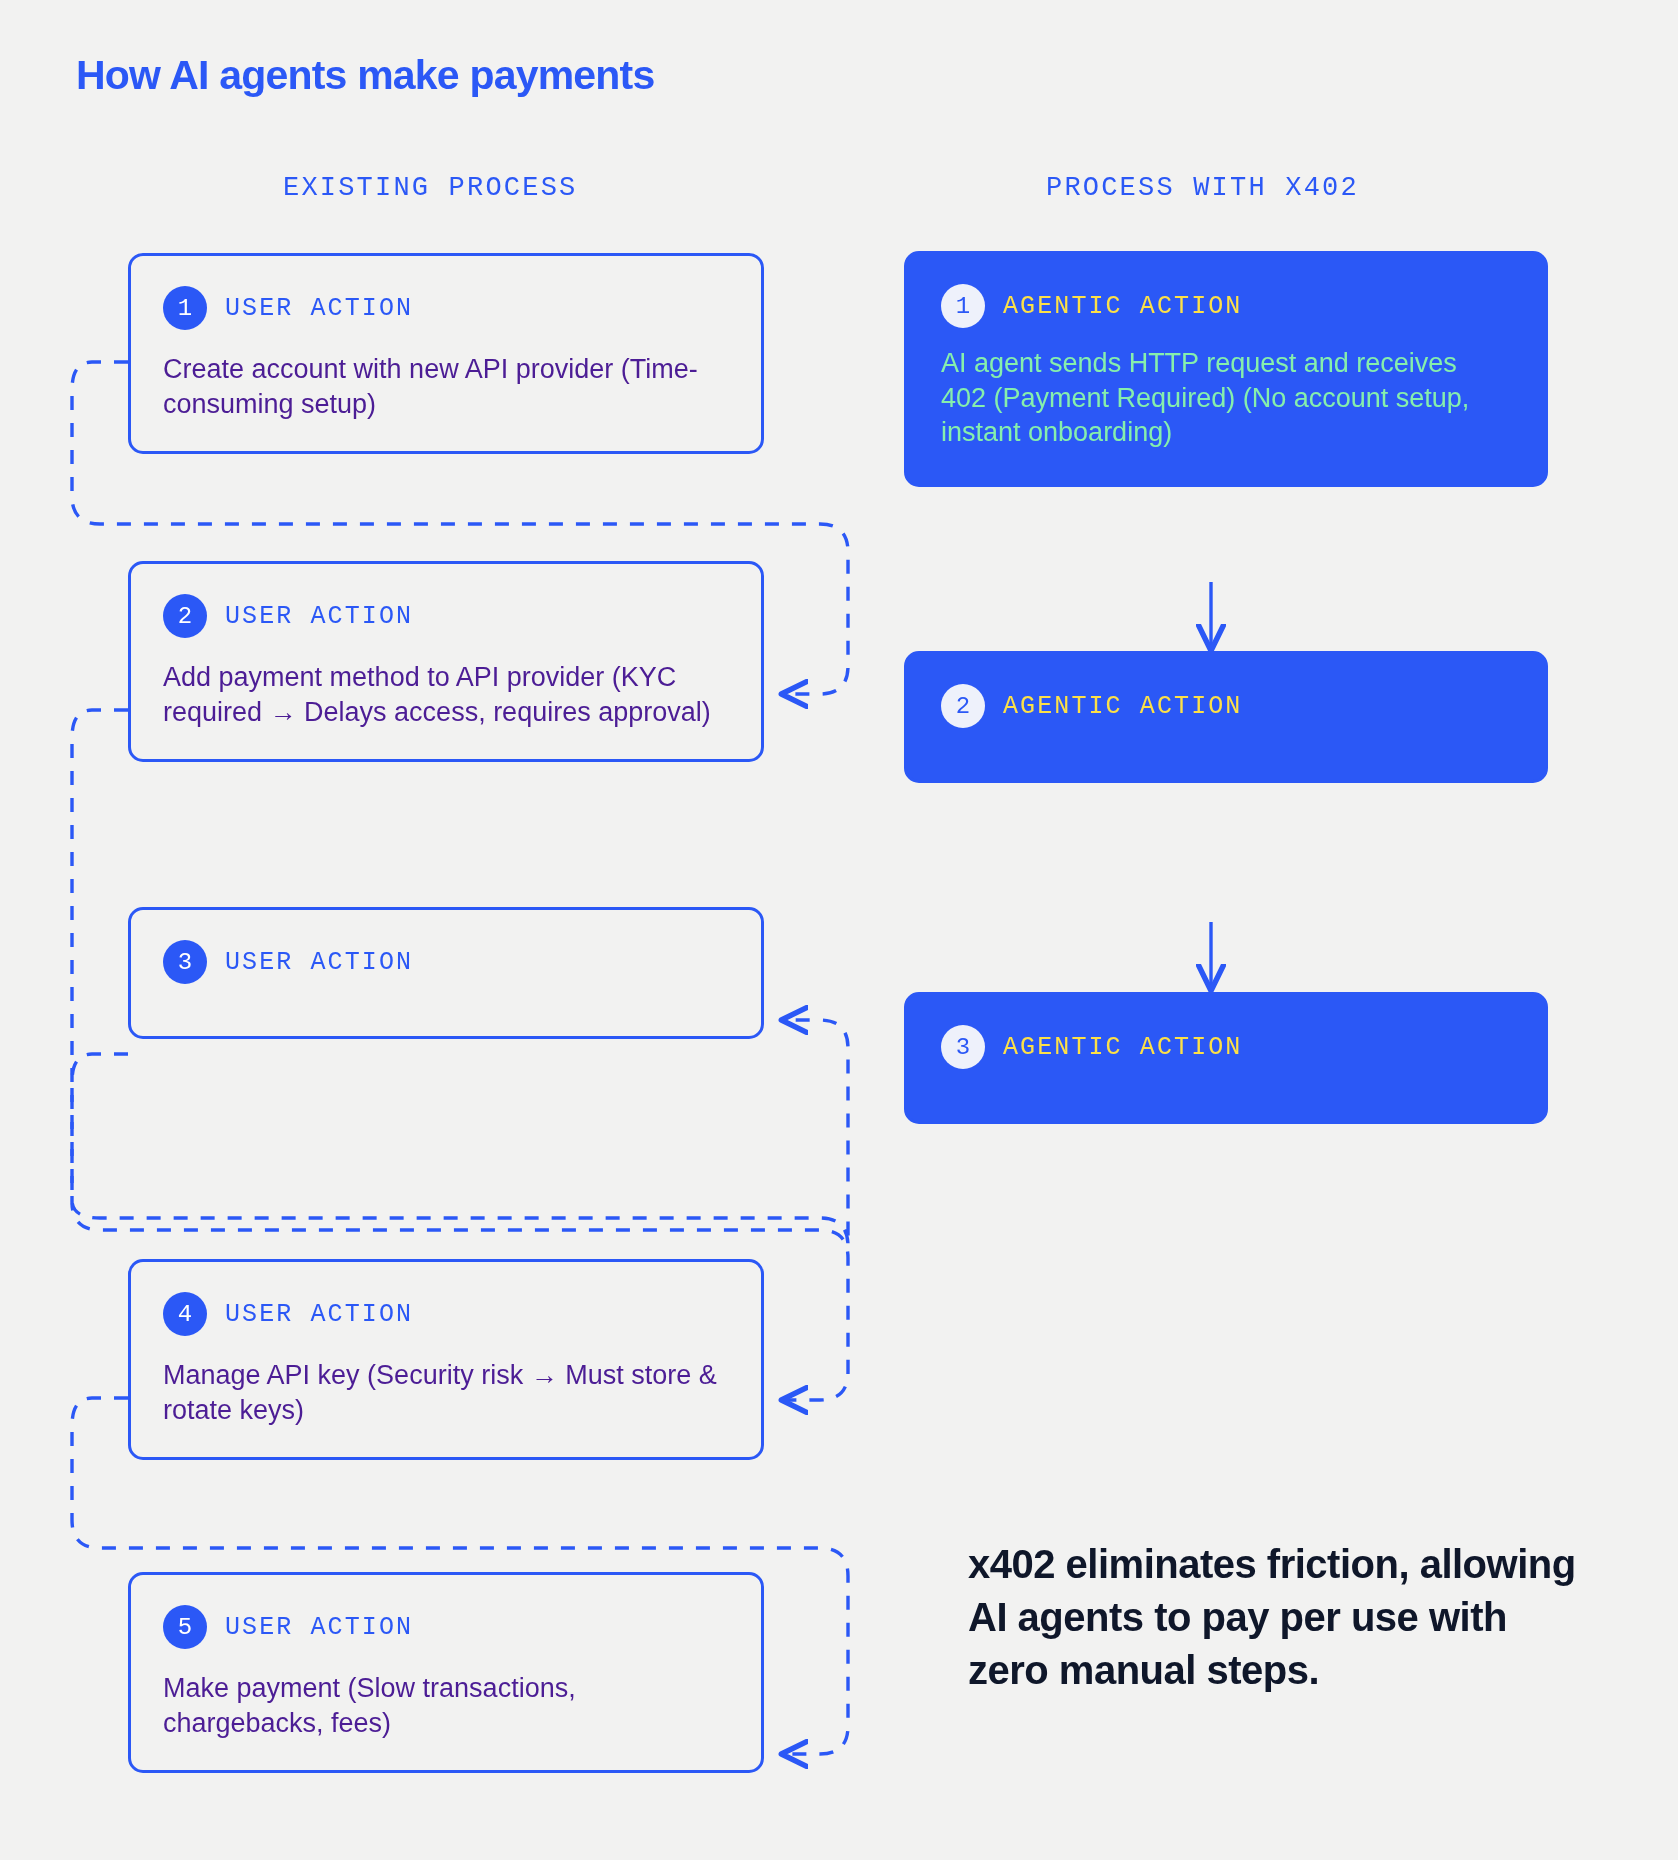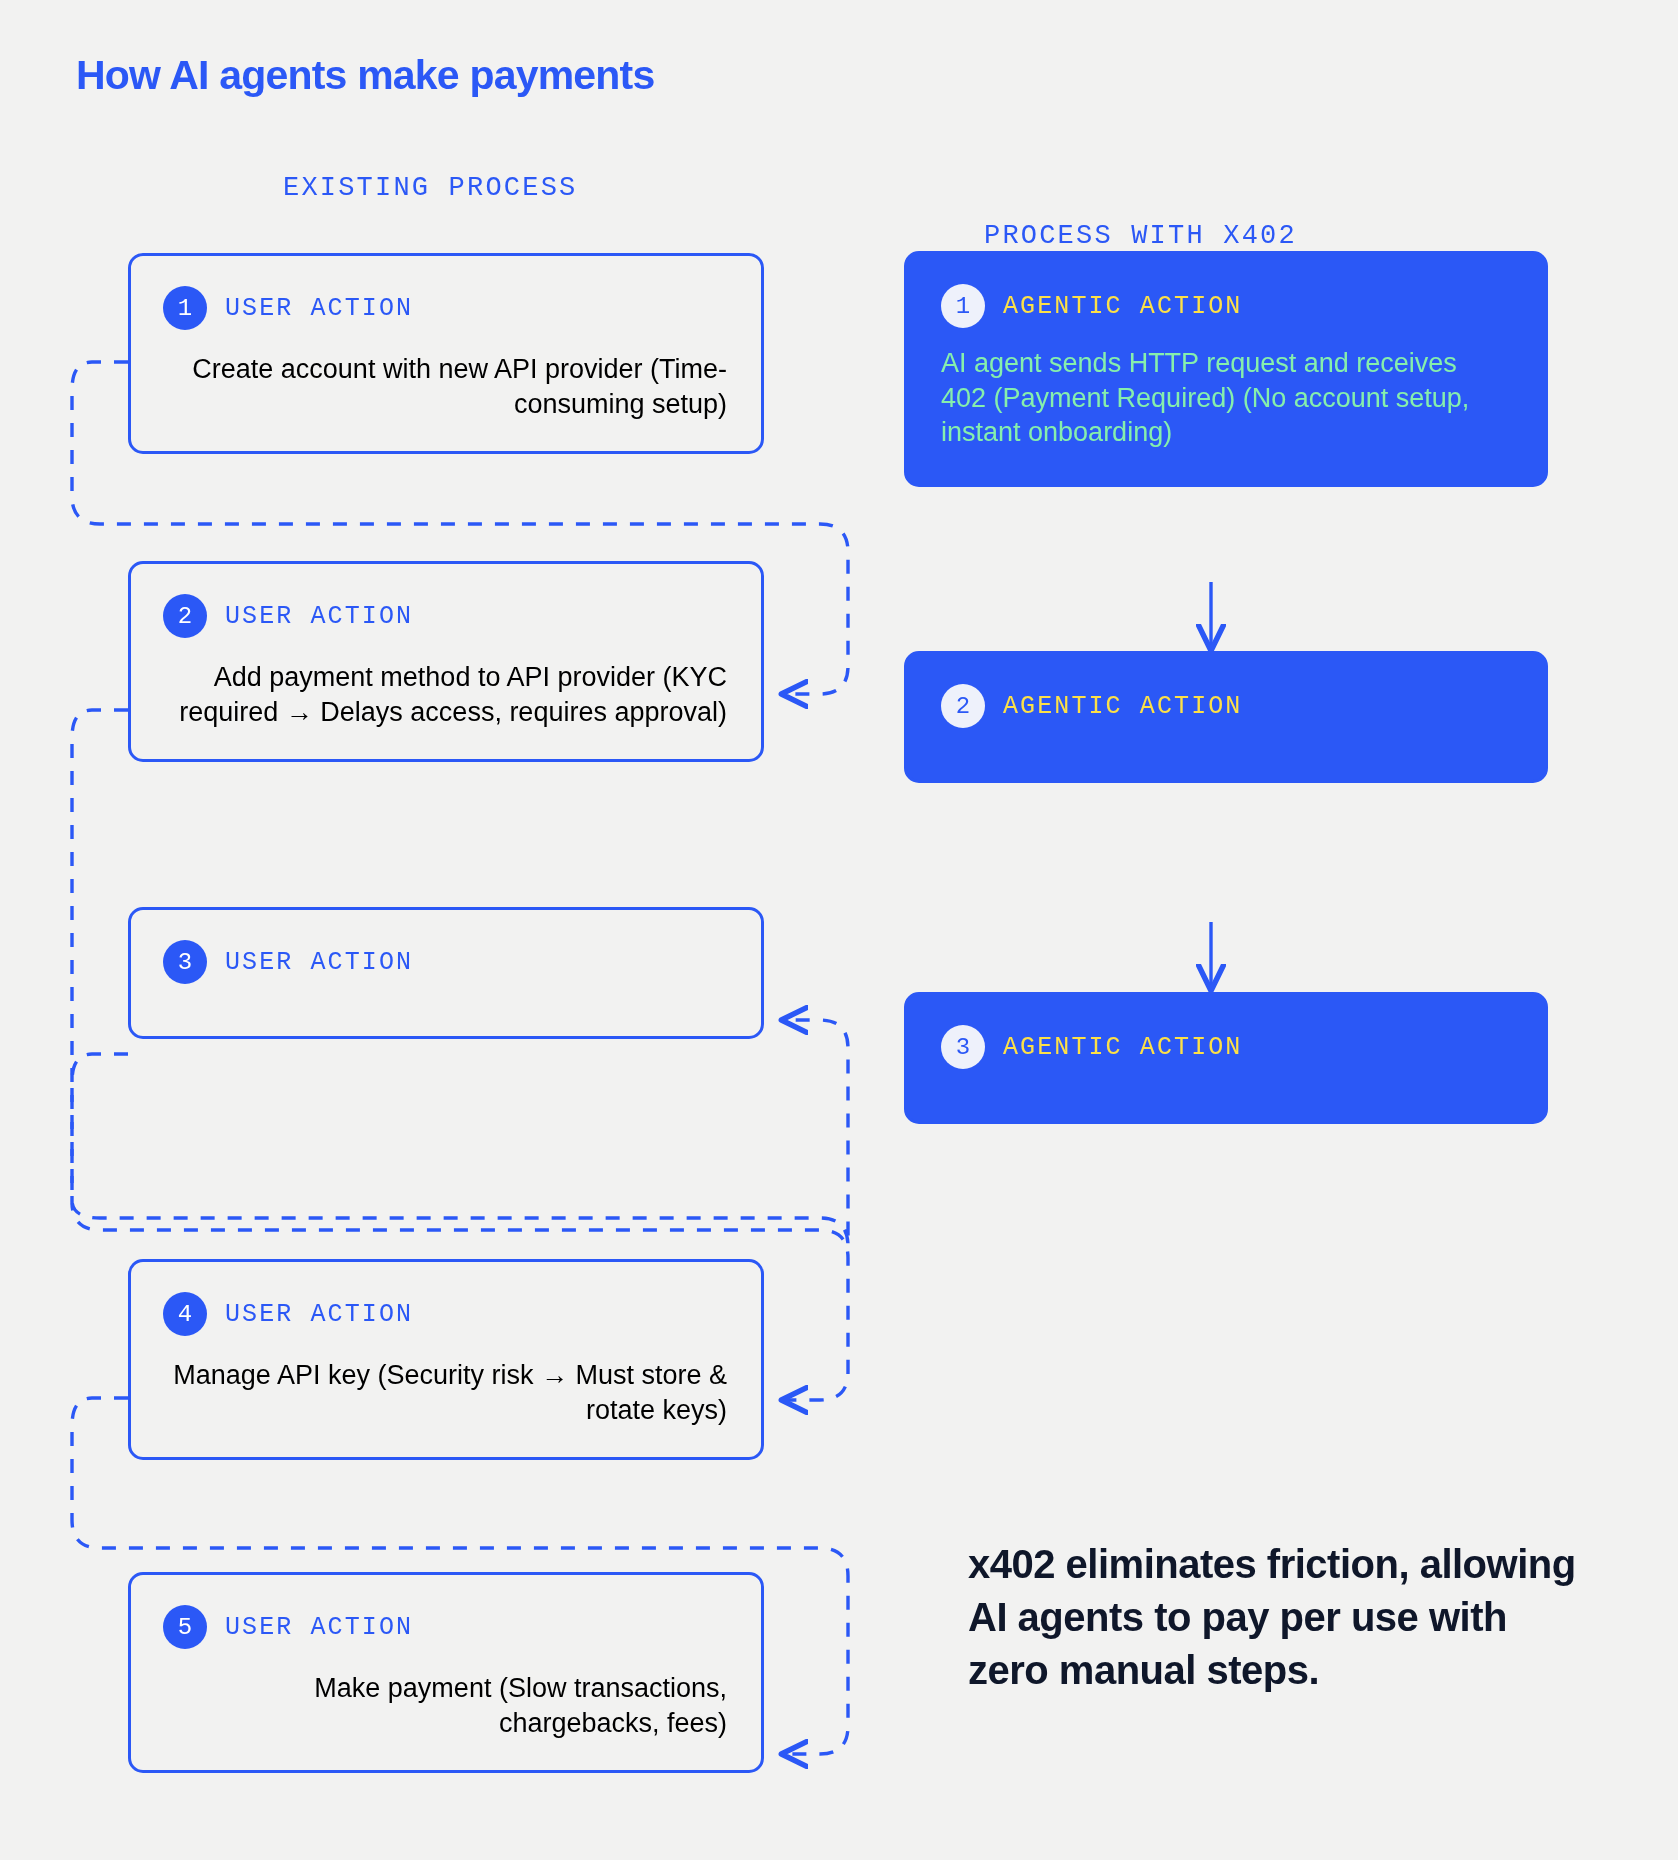--- a/index.html
+++ b/index.html
@@ -17,21 +17,21 @@
     letter-spacing: -0.8px; white-space: nowrap;
   }
 
   .col-head {
     position: absolute; top: 173px;
     font-family: "Liberation Mono", "DejaVu Sans Mono", monospace;
     font-size: 27px; color: #2b58f6; letter-spacing: 2.2px;
     white-space: nowrap;
   }
   .col-head.left  { left: 283px; }
-  .col-head.right { left: 984px; margin-top: 48px; }
+  .col-head.right { left: 1046px; }
 
   
   #connectors {
     position: absolute; left: 0; top: 0;
     width: 1678px; height: 1860px; pointer-events: none;
   }
 
   
   .card {
     position: absolute;
@@ -62,21 +62,21 @@
   .kicker {
     font-family: "Liberation Mono", "DejaVu Sans Mono", monospace;
     font-size: 25px; letter-spacing: 2.1px; white-space: nowrap;
   }
   .card.outline .kicker { color: #2b58f6; }
   .card.filled  .kicker { color: #fde047; }
 
   .body {
     font-size: 27px; line-height: 1.28;
   }
-  .card.outline .body { color: #000000; text-align: right; }
+  .card.outline .body { color: #4c1d95; }
   .card.filled  .body { color: #86efac; }
 
   
   .card.outline { left: 128px; width: 636px; padding: 30px 34px 30px 32px; }
   .card.outline .card-head { margin-bottom: 22px; }
 
   
   .card.filled { left: 904px; width: 644px; padding: 30px 36px 34px 34px; }
   .card.filled .card-head { margin-bottom: 18px; }
 

